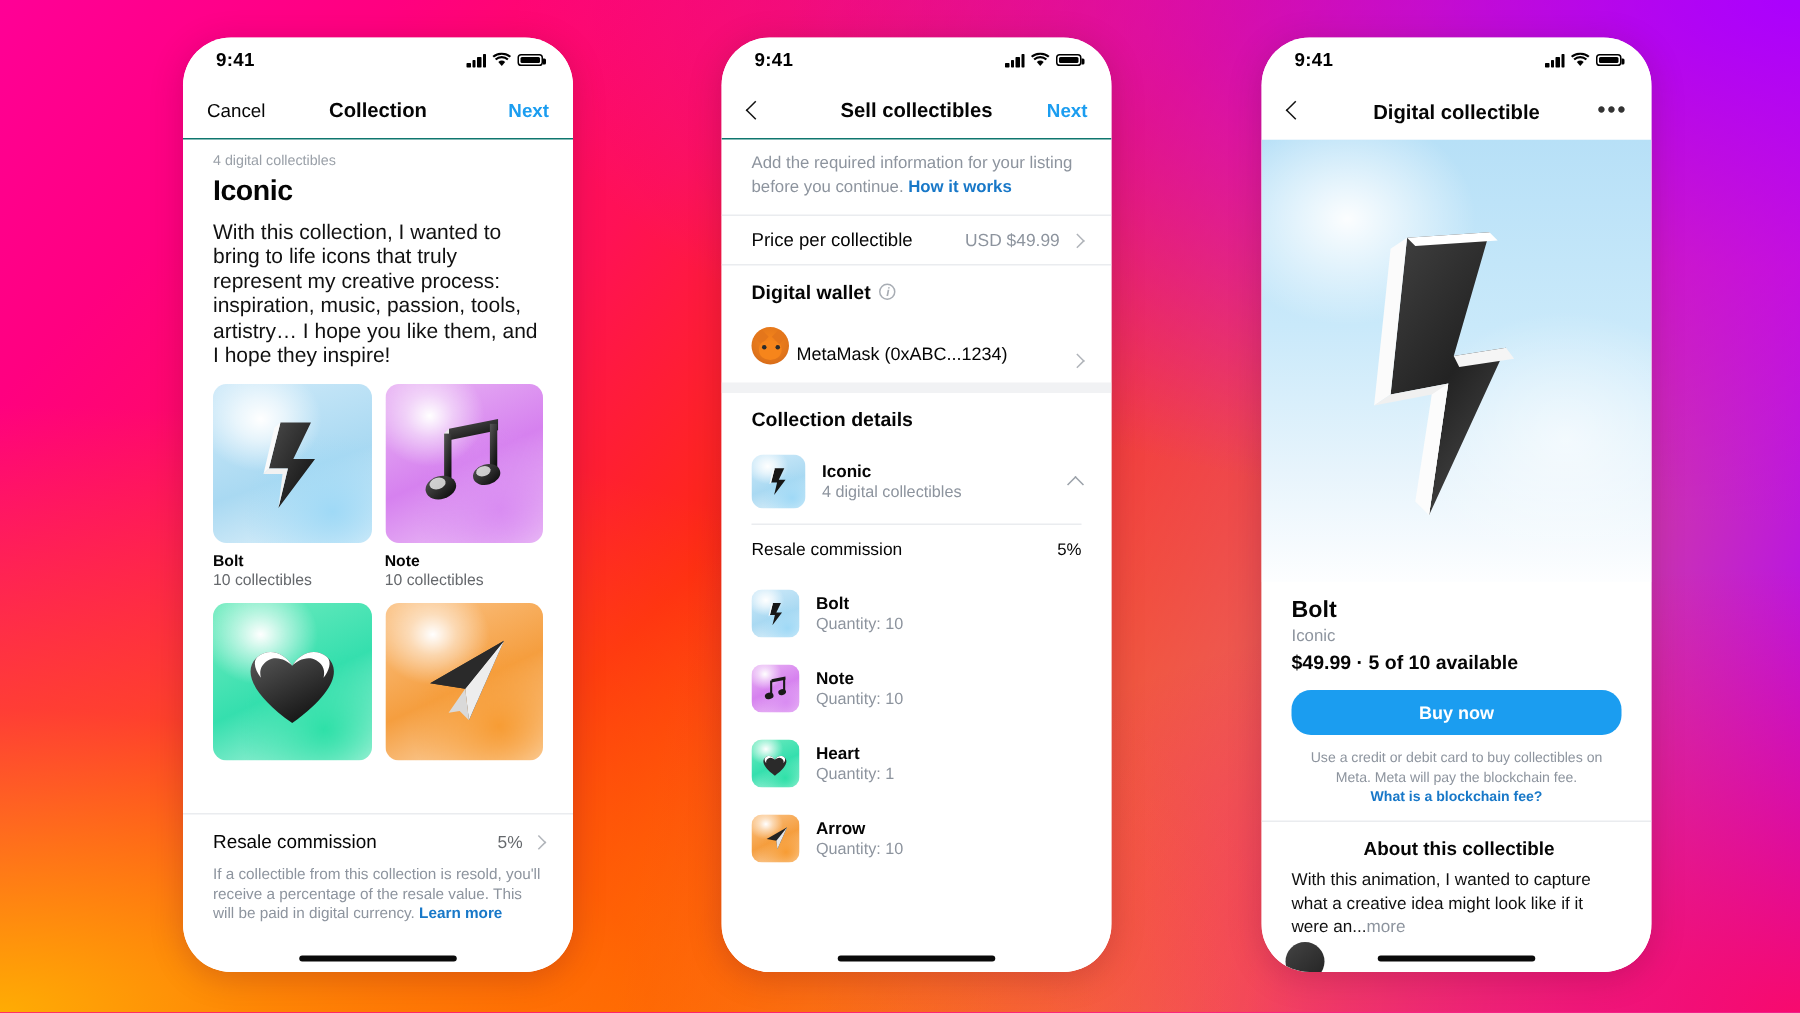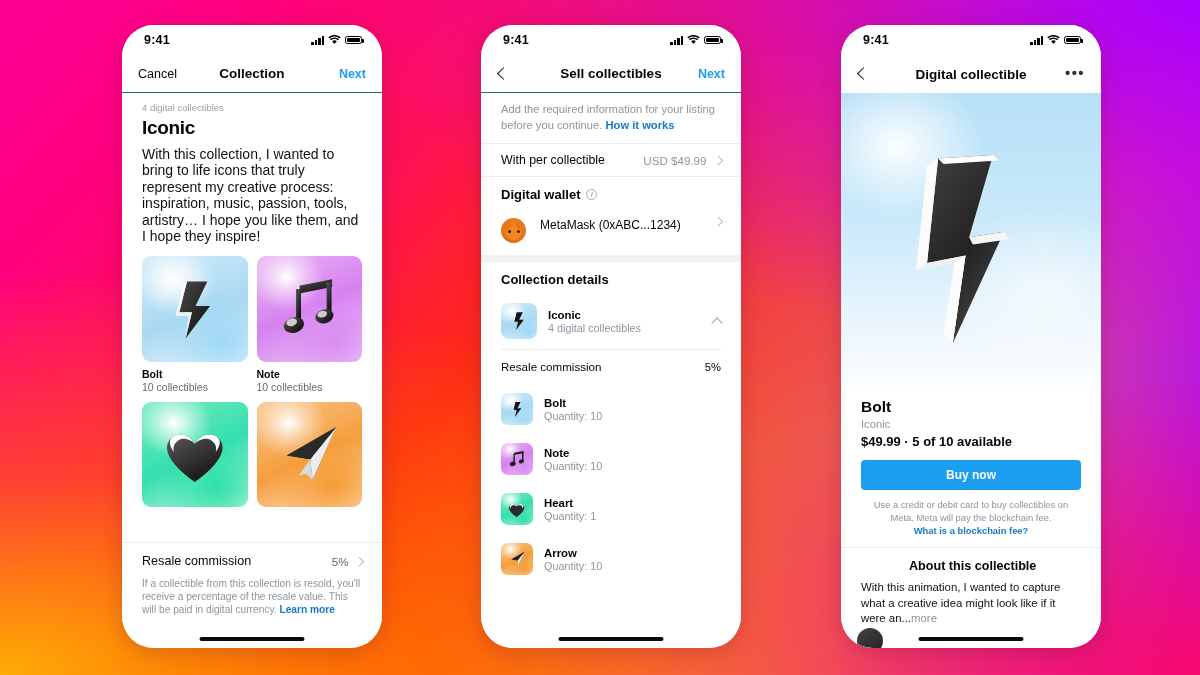--- a/index.html
+++ b/index.html
@@ -125,21 +125,21 @@
   .chev-r { display:inline-block; width:6.5px; height:6.5px; border-top:1.5px solid #b0b4ba; border-right:1.5px solid #b0b4ba; transform:rotate(45deg); }
   .fine { font-size:10.2px; line-height:13px; color:#8d949e; padding-bottom:10px; }
 
   
   .p2-intro { font-size:11.2px; line-height:15.6px; color:#8d949e; padding:9px 0 10px; }
   .p2-row { display:flex; align-items:center; justify-content:space-between; padding:9px 0; }
   .p2-lbl { font-size:12.4px; color:#050505; }
   .p2-val { font-size:11.6px; color:#8d949e; display:flex; align-items:center; gap:8px; }
   .sec-head { font-size:13px; font-weight:700; color:#050505; display:flex; align-items:center; gap:6px; padding:10px 0 8px; }
   .info-ic { width:11px; height:11px; border:1.2px solid #a8adb4; border-radius:50%; color:#a8adb4; font-size:8px; font-weight:700; display:flex; align-items:center; justify-content:center; font-style:italic; }
-  .wallet-row { display:flex; align-items:flex-start; gap:14px; padding:8px 0 12px; }
+  .wallet-row { display:flex; align-items:flex-end; gap:5px; padding:8px 0 12px; }
   .fox { width:25px; height:25px; border-radius:50%; flex:0 0 25px;
     background: radial-gradient(circle at 50% 38%, #f6851b 0%, #e2761b 58%, #cd6116 100%);
     position:relative; overflow:hidden; }
   .fox::before { content:''; position:absolute; left:3px; top:3px; width:7px; height:7px; background:#e4761b; transform:rotate(45deg);}
   .fox::after { content:''; position:absolute; right:3px; top:3px; width:7px; height:7px; background:#e4761b; transform:rotate(45deg);}
   .fox-face { position:absolute; left:5px; right:5px; top:9px; bottom:3px; background:#f6851b; border-radius:40% 40% 50% 50%; }
   .fox-face::before, .fox-face::after { content:''; position:absolute; top:3px; width:3px; height:3px; background:#2b2b2b; border-radius:50%; }
   .fox-face::before { left:1.5px; } .fox-face::after { right:1.5px; }
   .wallet-name { font-size:12px; color:#050505; flex:1; }
 
@@ -156,21 +156,21 @@
 
   
   .hero { width:100%; height:295px; position:relative; overflow:hidden;
     background:
       radial-gradient(55% 40% at 22% 18%, rgba(255,255,255,0.95) 0%, rgba(255,255,255,0) 60%),
       radial-gradient(60% 45% at 78% 68%, rgba(255,255,255,0.6) 0%, rgba(255,255,255,0) 65%),
       linear-gradient(180deg,#b7e0f7 0%, #c9e9fa 42%, #e7f4fc 75%, #fdfeff 100%); }
   .p3-name { font-size:15.5px; font-weight:700; color:#050505; padding-top:10px; }
   .p3-coll { font-size:11.2px; color:#8d949e; margin-top:2px; }
   .p3-price { font-size:13px; font-weight:700; color:#050505; margin-top:4px; }
-  .buy-btn { margin-top:11px; height:30px; border-radius:4px; background:#1b9df0; color:#fff;
+  .buy-btn { margin-top:11px; height:30px; border-radius:13px; background:#1b9df0; color:#fff;
     display:flex; align-items:center; justify-content:center; font-size:12px; font-weight:700; border:none; width:100%; cursor:pointer;}
   .p3-fine { font-size:9.4px; line-height:13px; color:#8d949e; text-align:center; padding:8px 4px 10px; }
   .p3-about { font-size:12.6px; font-weight:700; color:#050505; padding-top:11px;margin-left:48px; }
   .p3-abtxt { font-size:11.4px; line-height:15.6px; color:#111; padding-top:7px; }
   .more { color:#8d949e; }
   .avatar-peek { position:absolute; left:16px; bottom:-6px; width:26px; height:26px; border-radius:50%;
     background: linear-gradient(140deg,#444 0%, #222 100%); }
 
   
   .bolt-sm { width:60%; height:60%; }
@@ -340,21 +340,21 @@
     <div class="scroll">
       <div class="pad">
         <div class="p2-intro">
           <span>Add the required information for your listing before you continue. </span><span class="link">How it works</span>
         </div>
       </div>
       <div class="divider"></div>
 
       <div class="pad">
         <div class="p2-row">
-          <span class="p2-lbl">With per collectible</span>
+          <span class="p2-lbl">Price per collectible</span>
           <span class="p2-val">
             <span>USD $49.99</span>
             <span class="chev-r"></span>
           </span>
         </div>
       </div>
       <div class="divider"></div>
 
       <div class="pad">
         <div class="sec-head">

